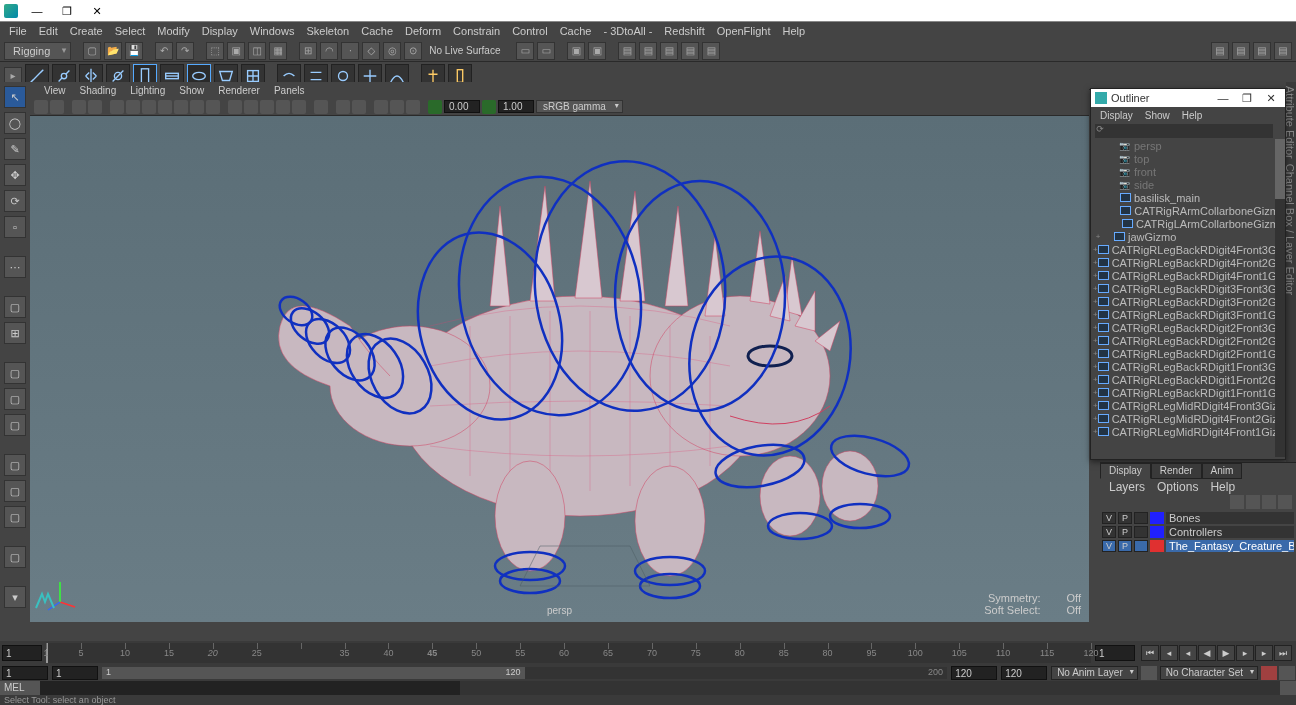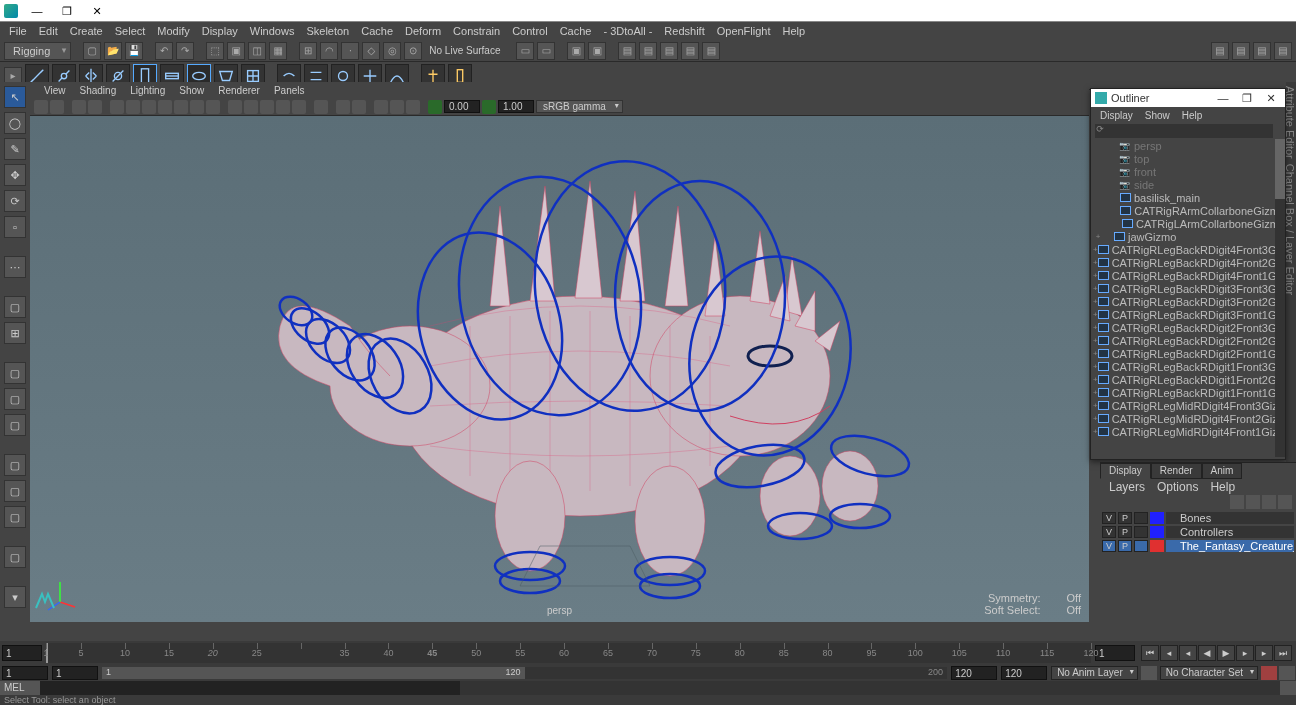--- a/index.html
+++ b/index.html
@@ -82,21 +82,21 @@
 .layers .tab { padding:1px 8px; background:#3a3a3a; border:1px solid #222; font-size:10px; cursor:pointer; }
 .layers .tab.active { background:#444; border-bottom:1px solid #444; }
 .layers .lmenu { display:flex; gap:2px; padding:2px 4px; height:16px; align-items:center; }
 .layers .lmenu span { padding:0 5px; cursor:pointer; font-size:12px; }
 .layers .licons { display:flex; gap:2px; padding:0 4px; justify-content:flex-end; }
 .layers .licons .li { width:14px; height:14px; background:#555; cursor:pointer; }
 .layers .list { padding:2px; }
 .layers .lrow { display:flex; align-items:center; height:14px; font-size:10px; gap:2px; }
 .layers .lcell { width:14px; height:12px; border:1px solid #222; background:#333; text-align:center; font-size:9px; line-height:11px; }
 .layers .lcolor { width:14px; height:12px; }
-.layers .lname { flex:1; padding-left:14px; background:#333; height:12px; line-height:12px; overflow:hidden; }
+.layers .lname { flex:1; padding-left:3px; background:#333; height:12px; line-height:12px; overflow:hidden; }
 .layers .lrow.sel .lname { background:#3a6aaa; color:#fff; }
 .layers .lrow.sel .lcell { background:#3a6aaa; }
 
 
 .timeline { position:absolute; left:0; bottom:40px; width:100%; height:24px; background:#3a3a3a; display:flex; align-items:center; }
 .timeline .tfield { width:40px; height:16px; background:#222; border:1px solid #111; color:#ccc; font-size:10px; padding:0 3px; margin:0 2px; }
 .timeline .ruler { flex:1; height:20px; background:#333; position:relative; margin:0 2px; }
 .timeline .ruler .tick { position:absolute; top:0; width:1px; height:6px; background:#666; }
 .timeline .ruler .ticklbl { position:absolute; top:5px; font-size:9px; color:#888; transform:translateX(-50%); }
 .timeline .ruler .cursor { position:absolute; top:0; left:0; width:2px; height:20px; background:#999; }

